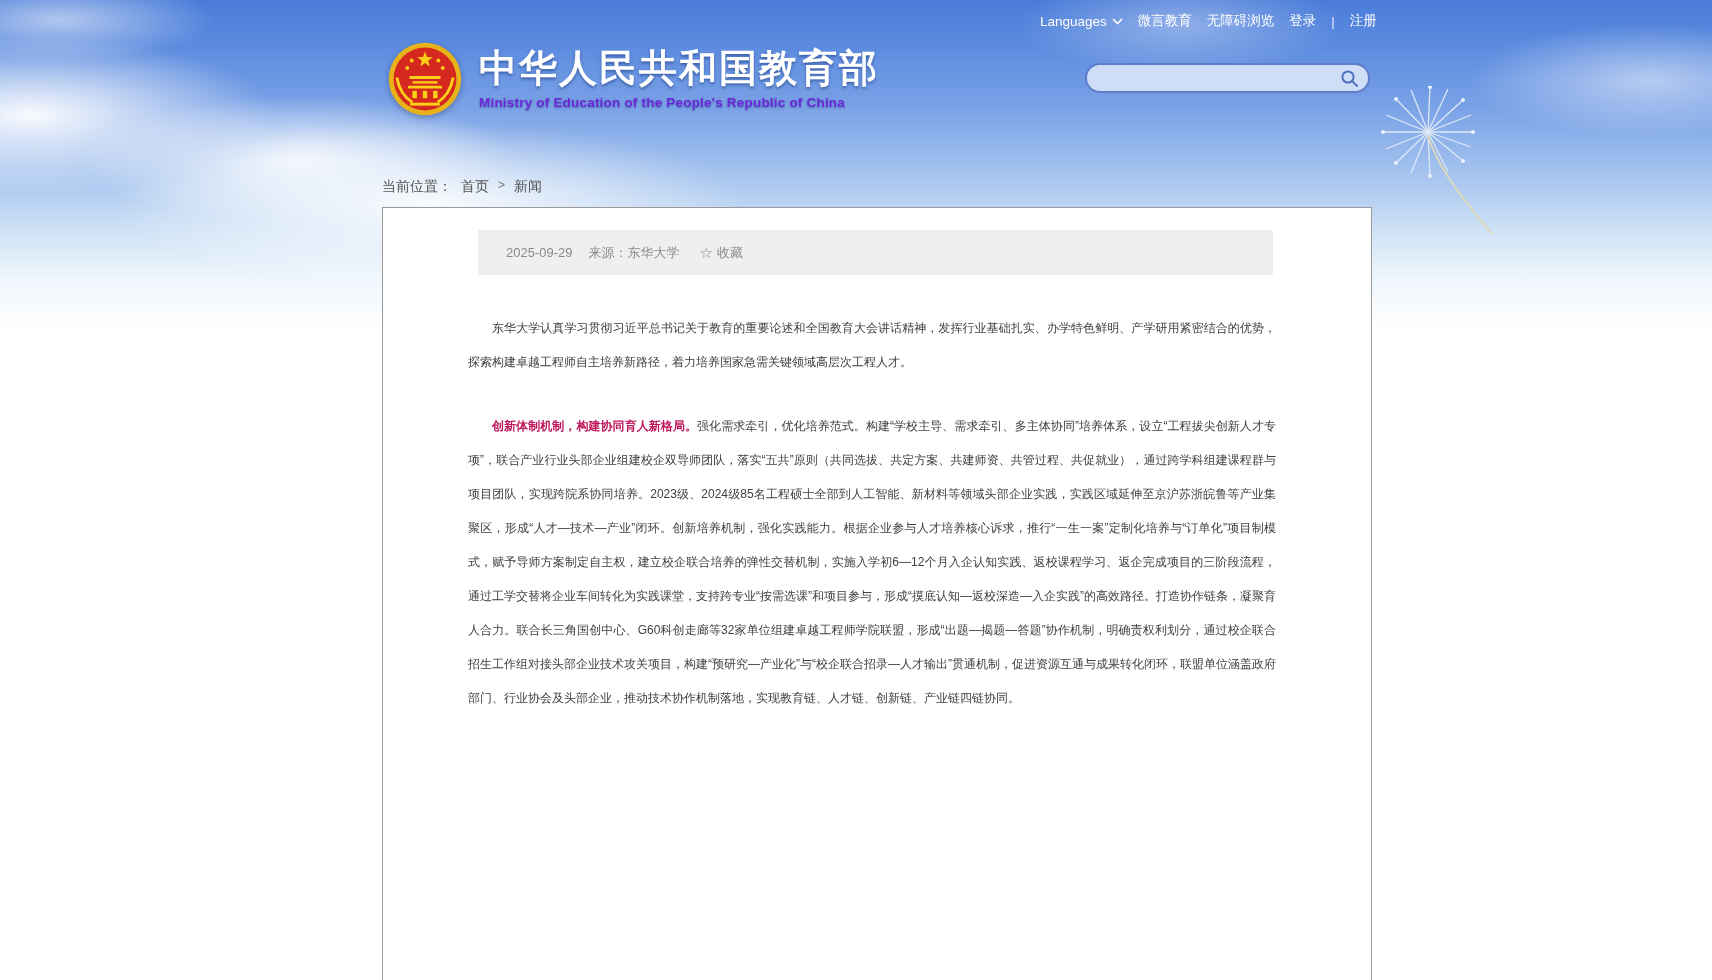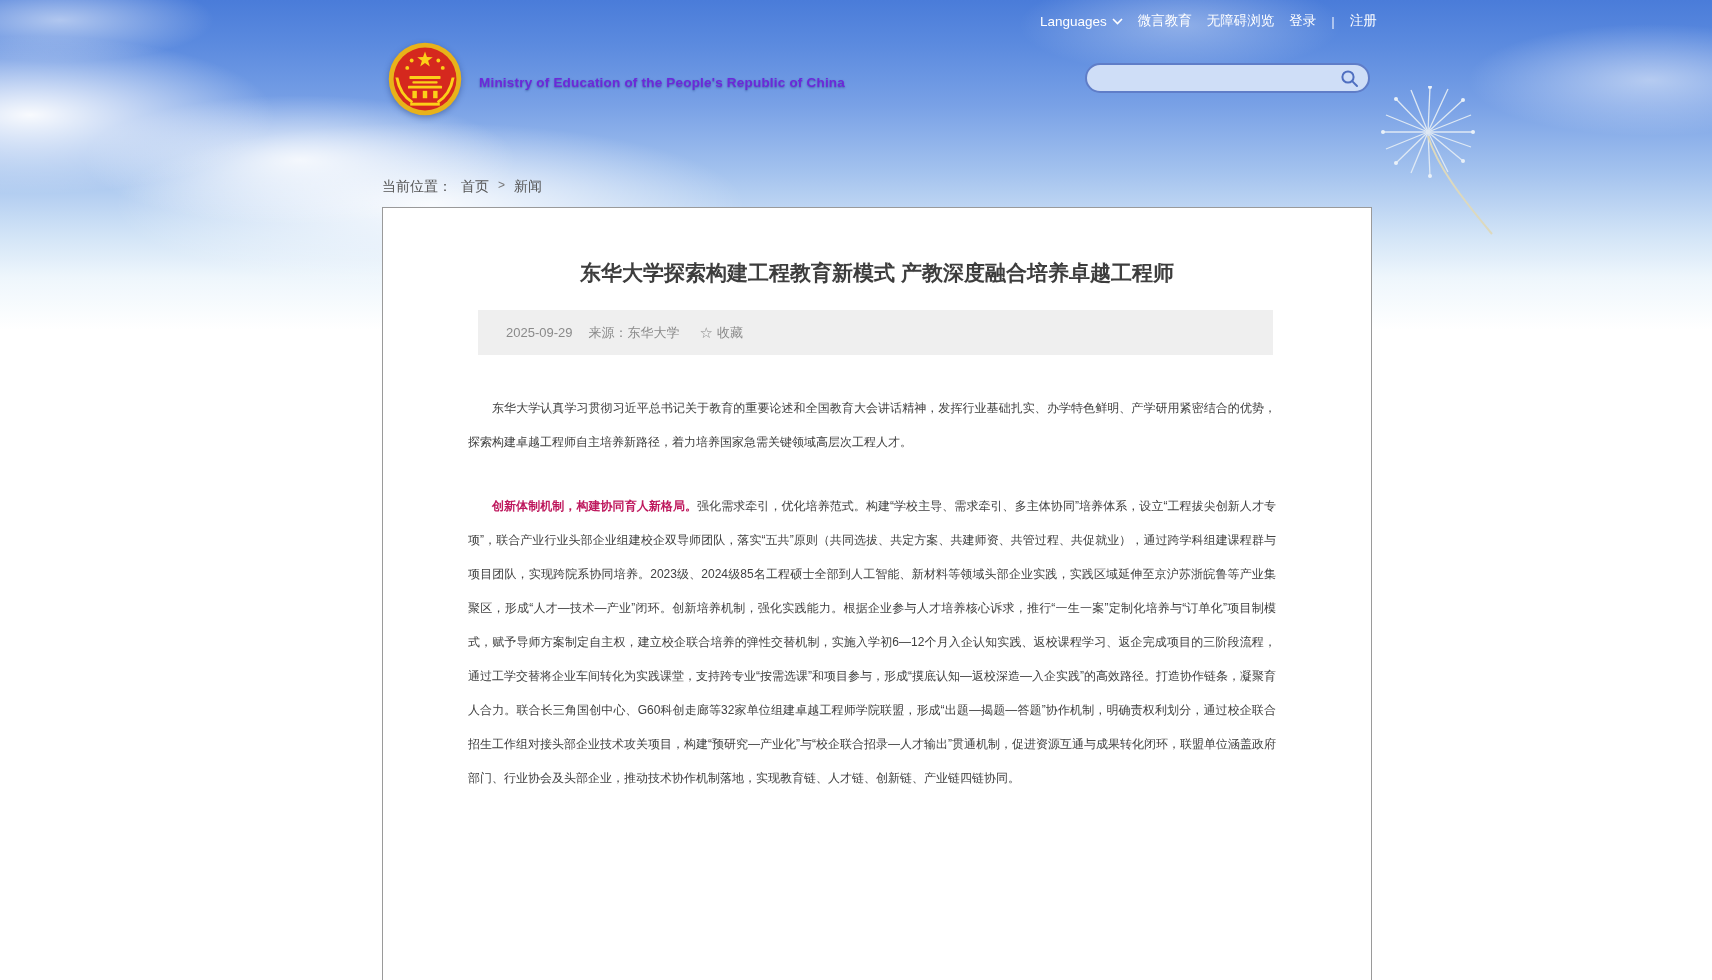--- a/index.html
+++ b/index.html
@@ -150,20 +150,21 @@
       <rect x="27" y="59" width="46" height="4" rx="1"></rect>
       <rect x="33" y="66" width="6" height="10"></rect>
       <rect x="47" y="66" width="6" height="10"></rect>
       <rect x="61" y="66" width="6" height="10"></rect>
       <path d="M30 82 h40 v4 h-40z"></path>
       <path d="M14 48 q4 22 20 32 l-2 3 q-18-11-22-35z"></path>
       <path d="M86 48 q-4 22 -20 32 l2 3 q18-11 22-35z"></path>
     </g>
   </svg>
   <div class="brand-text">
+    <div class="site-title">中华人民共和国教育部</div>
     <div class="site-subtitle">Ministry of Education of the People's Republic of China</div>
   </div>
 </div>
 
 <div class="search">
   <input class="search-input" type="text" aria-label="search" style="">
   <button class="search-btn">
     <svg width="19" height="19" viewBox="0 0 19 19">
       <circle cx="8" cy="8" r="5.6" fill="none" stroke="#4f6fc0" stroke-width="2"></circle>
       <line x1="12.4" y1="12.4" x2="17" y2="17" stroke="#4f6fc0" stroke-width="2" stroke-linecap="round"></line>
@@ -172,21 +173,20 @@
 </div>
 
 <div class="breadcrumb">
   <span>当前位置：</span>
   <a>首页</a>
   <span class="bc-sep">&gt;</span>
   <a>新闻</a>
 </div>
 
 <main class="card">
-  <h1 class="title">东华大学探索构建工程教育新模式 产教深度融合培养卓越工程师</h1>
 
   <div class="meta">
     <span>2025-09-29</span>
     <span>来源：东华大学</span>
     <span class="meta-fav">
       <span class="star">☆</span>
       <span>收藏</span>
     </span>
   </div>
 

